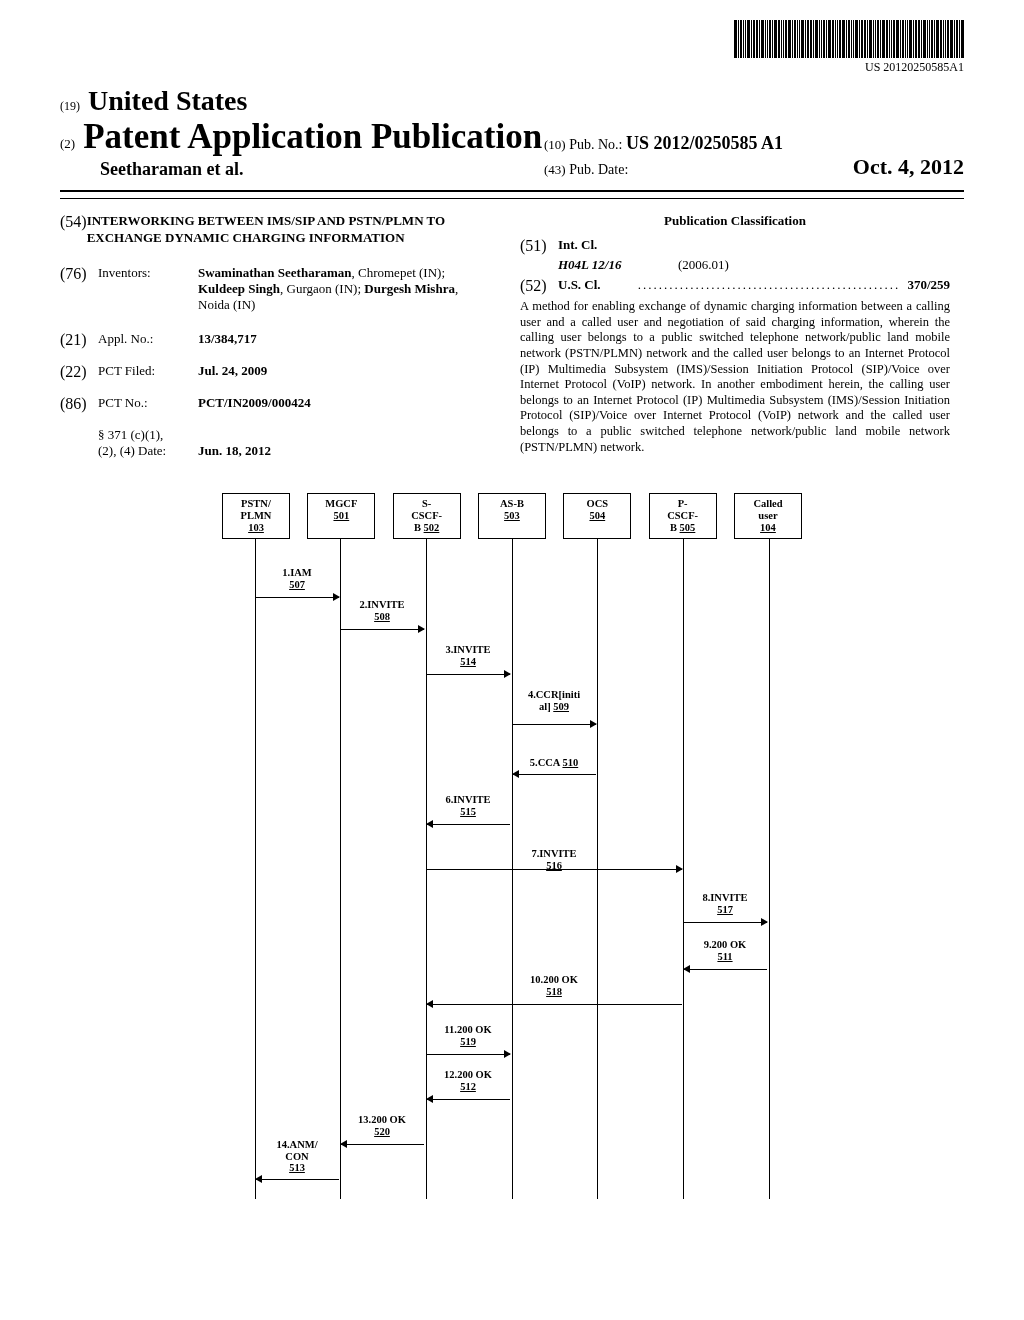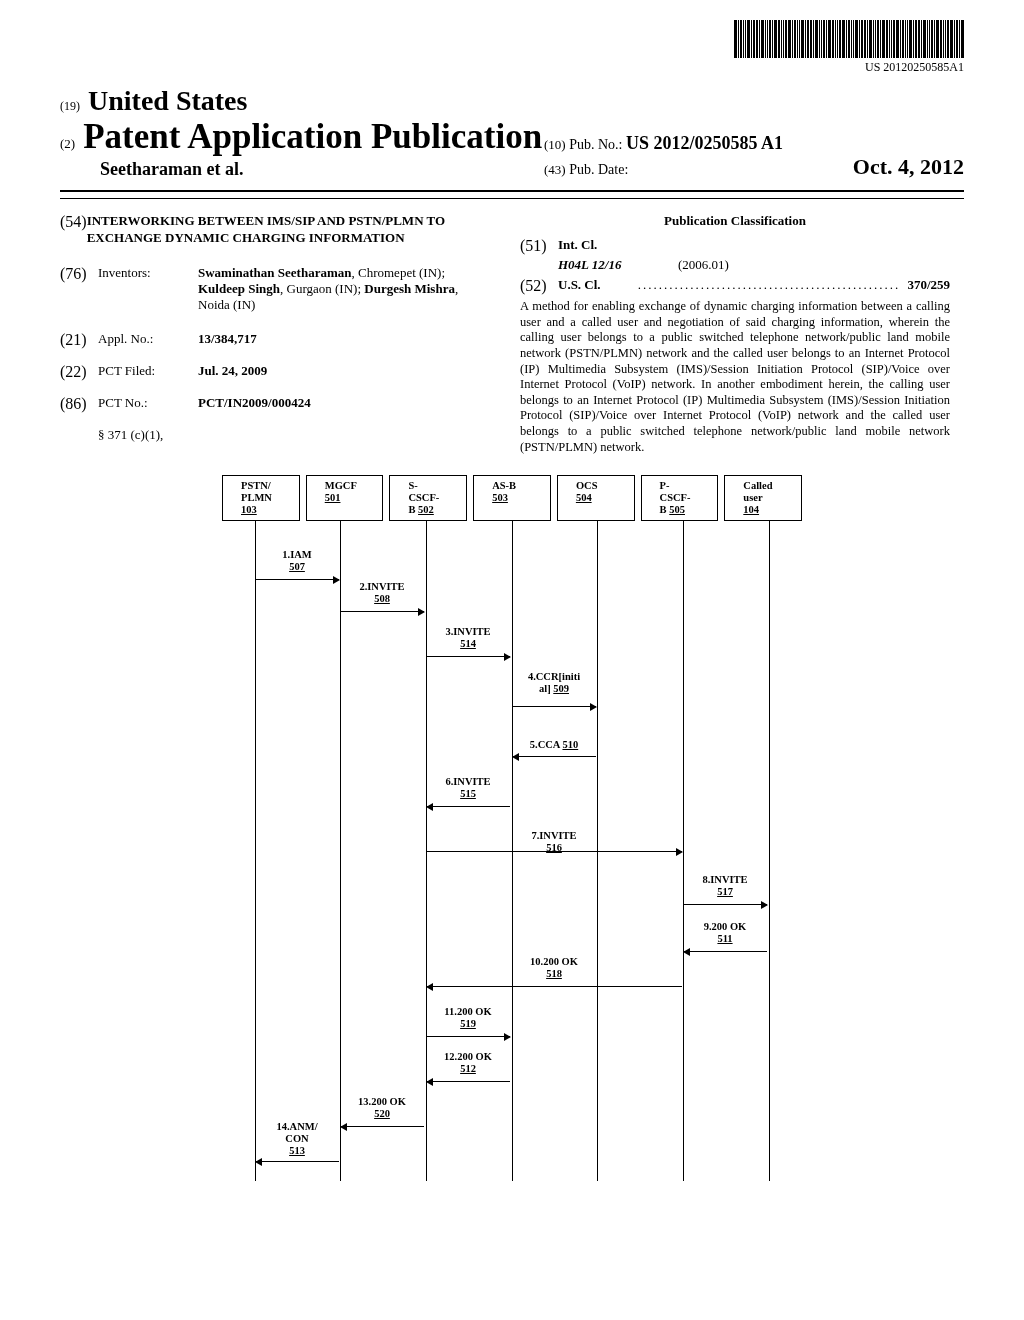--- a/index.html
+++ b/index.html
@@ -153,21 +153,22 @@
     font-family: "Times New Roman", serif;
     font-size: 11px;
   }
   .actor-row {
     display: flex;
     justify-content: space-between;
     gap: 6px;
   }
   .actor {
     border: 1.5px solid #000;
-    padding: 4px 18px;
+    padding: 4px 2px;
+    text-align: center;
     font-weight: bold;
     font-size: 10.5px;
     width: 62px;
     line-height: 1.15;
   }
   .actor .ref {
     text-decoration: underline;
     font-weight: bold;
   }
   .lifelines {
@@ -370,20 +371,25 @@
 
       <div class="field-row">
         <div class="field-num">(86)</div>
         <div class="field-label">PCT No.:</div>
         <div class="field-val"><b>PCT/IN2009/000424</b></div>
       </div>
 
       <div class="field-row" style="margin-bottom:0">
         <div class="field-num"></div>
         <div class="field-label" style="width:auto">§ 371 (c)(1),</div>
+      </div>
+      <div class="field-row">
+        <div class="field-num"></div>
+        <div class="field-label">(2), (4) Date:</div>
+        <div class="field-val"><b>Jun. 18, 2012</b></div>
       </div>
 
     </div>
 
     <div class="right-col">
       <div class="classif-title">Publication Classification</div>
 
       <div class="field-row" style="margin-bottom:2px">
         <div class="field-num">(51)</div>
         <div><b>Int. Cl.</b></div>

